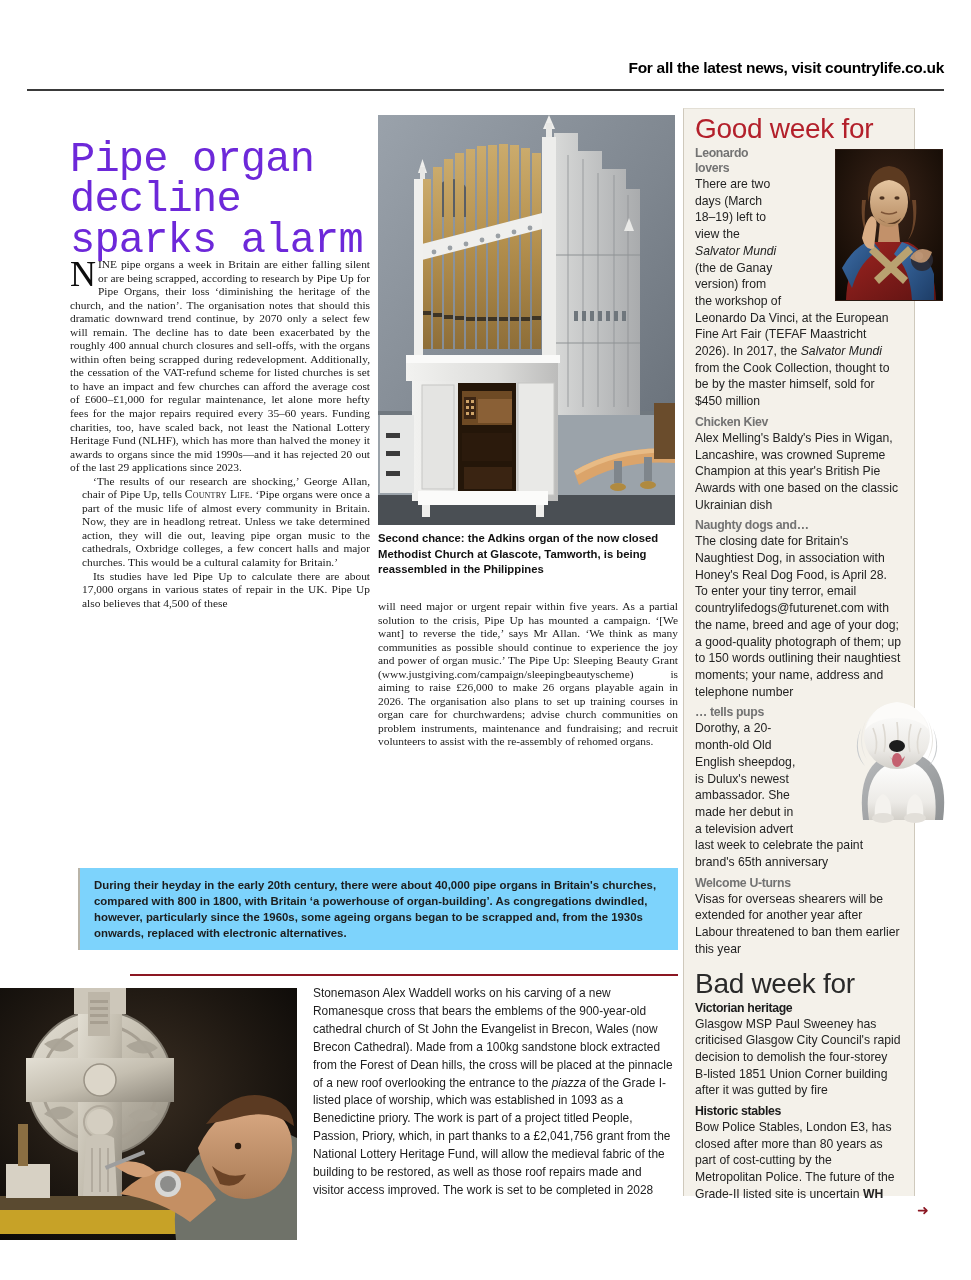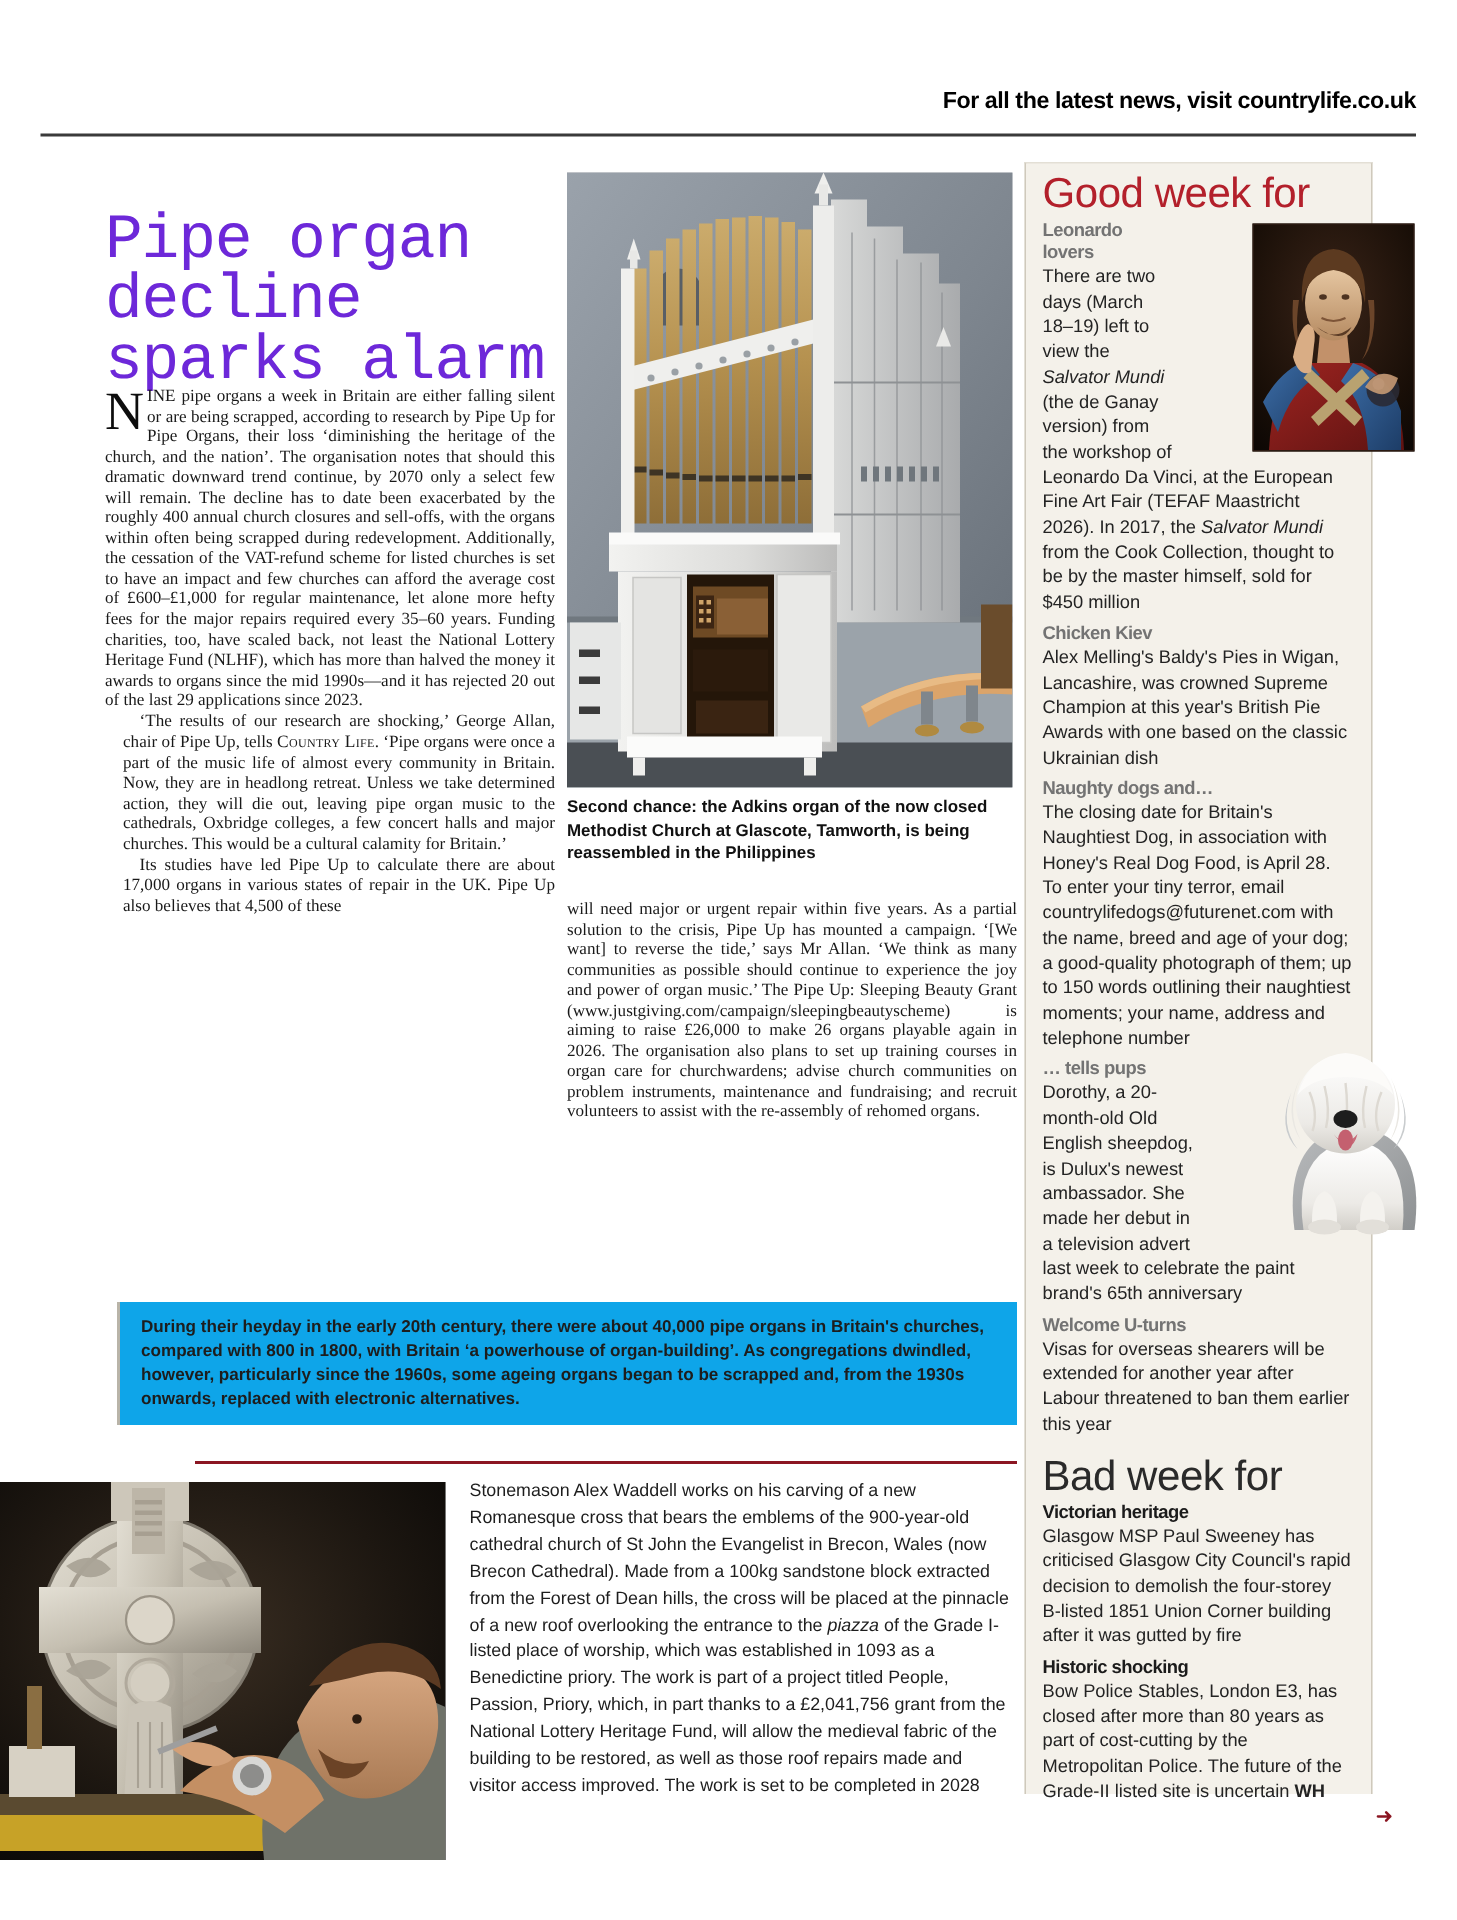--- a/index.html
+++ b/index.html
@@ -68,21 +68,21 @@
   #organ-caption {
     position:absolute; left:378px; top:531px; width:300px;
     font-family:"Liberation Sans", sans-serif;
     font-weight:bold; font-size:11.3px; line-height:15.6px;
     color:#111;
   }
 
   
   #factbox {
     position:absolute; left:78px; top:868px; width:600px; height:82px;
-    background:#0ea5e9;
+    background:#7dd3fc;
     border-left:2px solid #b9b4a8;
     padding:9px 14px 0 14px;
   }
   #factbox .txt {
     font-family:"Liberation Sans", sans-serif;
     font-size:11.4px; line-height:16.1px; color:#1d1d1d;
     font-weight:bold;
   }
 
   
@@ -446,21 +446,21 @@
   </div>
 
   <div class="sb-head dark" style="margin-top:14px;">Bad week for</div>
 
   <div>
     <div class="sb-sub dark">Victorian heritage</div>
     <div class="sb-body">Glasgow MSP Paul Sweeney has criticised Glasgow City Council's rapid decision to demolish the four-storey B-listed 1851 Union Corner building after it was gutted by fire</div>
   </div>
 
   <div>
-    <div class="sb-sub dark">Historic shocking</div>
+    <div class="sb-sub dark">Historic stables</div>
     <div class="sb-body"><span>Bow Police Stables, London E3, has closed after more than 80 years as part of cost-cutting by the Metropolitan Police. The future of the Grade-II listed site is uncertain </span><b>WH</b></div>
   </div>
 </div>
 
 <div id="salvator">
   <svg width="106" height="150" viewBox="0 0 106 150">
     <defs>
       <radialGradient id="smbg" cx="50%" cy="35%" r="85%">
         <stop offset="0%" stop-color="#3a2418"></stop>
           <stop offset="70%" stop-color="#180e07"></stop>

